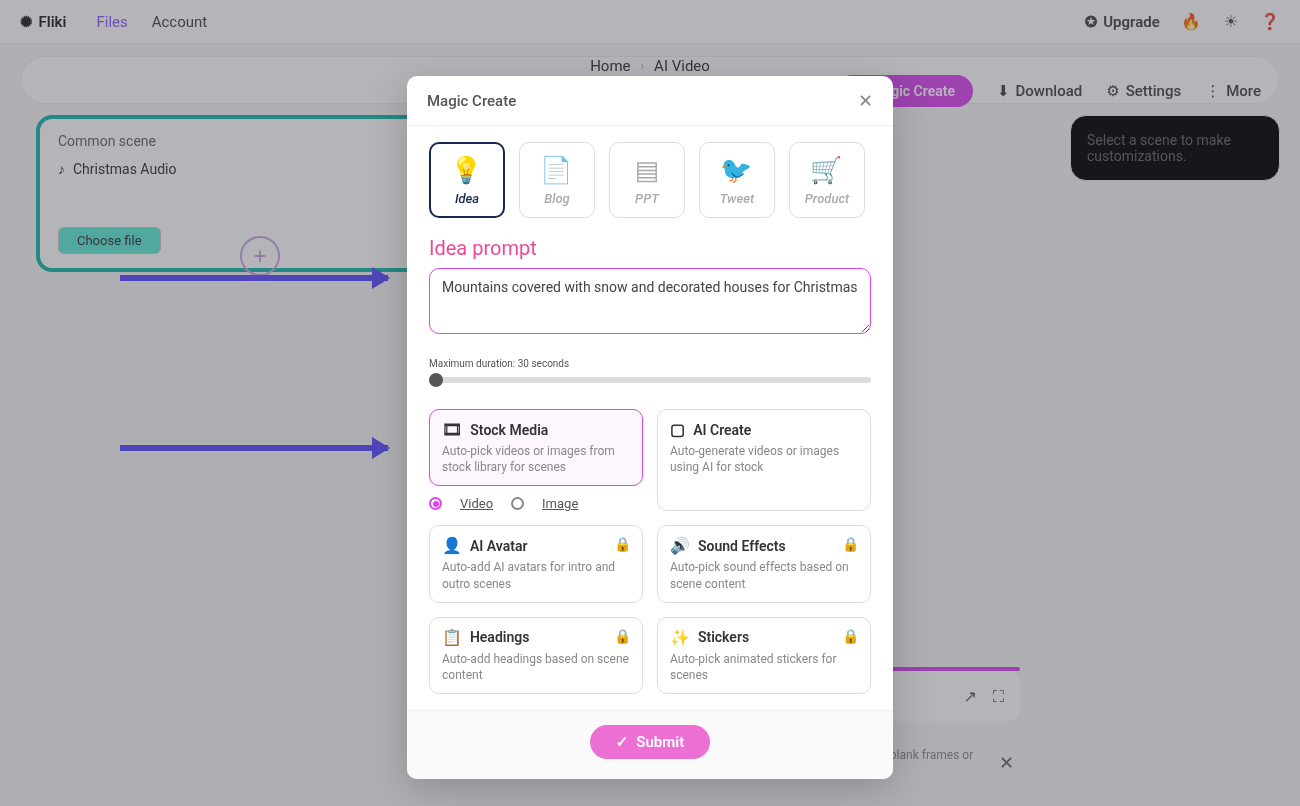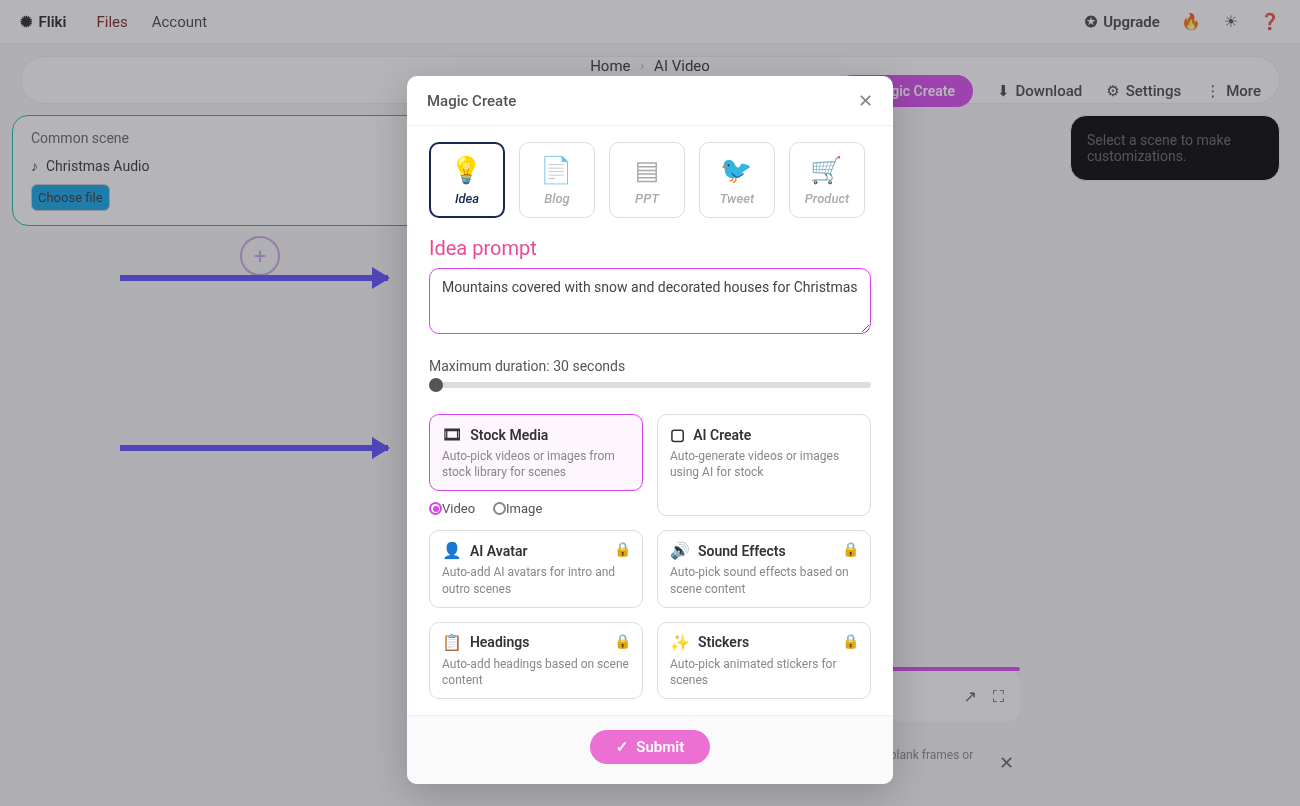--- a/index.html
+++ b/index.html
@@ -3,38 +3,38 @@
 <meta charset="utf-8">
 <style>
 * { box-sizing: border-box; margin: 0; padding: 0; font-family: -apple-system, BlinkMacSystemFont, 'Segoe UI', Roboto, sans-serif; }
 body { background: #f5f5f7; width: 1300px; height: 806px; position: relative; overflow: hidden; }
 
 
 .topbar { display: flex; align-items: center; height: 44px; padding: 0 20px; background: #fff; border-bottom: 1px solid #eee; }
 .topbar .logo { display: flex; align-items: center; gap: 6px; font-weight: 600; font-size: 15px; color: #222; }
 .topbar .nav { display: flex; gap: 24px; margin-left: 30px; }
 .topbar .nav a { color: #888; text-decoration: none; font-size: 15px; }
-.topbar .nav a.active { color: #7f1d1d; }
+.topbar .nav a.active { color: #8b5cf6; }
 .topbar .right { margin-left: auto; display: flex; align-items: center; gap: 22px; }
 .topbar .right .upgrade { color: #444; font-weight: 600; font-size: 15px; display: flex; align-items: center; gap: 6px; }
 .topbar .icon-btn { color: #555; cursor: pointer; }
 
 
 .toolbar { display: flex; align-items: center; margin: 12px 20px 0; height: 48px; background: #fff; border-radius: 24px; padding: 0 18px; border: 1px solid #eee; flex-direction: column; }
 .breadcrumb { display: flex; align-items: center; gap: 10px; font-size: 15px; color: #333; }
 .breadcrumb .chev { color: #aaa; font-size: 12px; }
 .toolbar .actions { margin-left: auto; display: flex; align-items: center; gap: 24px; }
 .magic-btn { background: #d946ef; color: #fff; border: none; border-radius: 20px; padding: 8px 18px; font-size: 14px; font-weight: 600; display: flex; align-items: center; gap: 6px; }
 .toolbar .action { display: flex; align-items: center; gap: 6px; color: #444; font-size: 15px; font-weight: 500; cursor: pointer; }
 
 
-.left-panel { position: absolute; left: 12px; top: 115px; width: 480px; background: #fff; border-radius: 16px; border: 1px solid #14b8a6; padding: 14px 18px; }
+.left-panel { position: absolute; left: 36px; top: 115px; width: 480px; background: #fff; border-radius: 16px; border: 4px solid #14b8a6; padding: 14px 18px; }
 .left-panel .title { font-size: 14px; color: #666; margin-bottom: 12px; }
 .left-panel .audio-row { display: flex; align-items: center; gap: 8px; color: #333; font-size: 14px; margin-bottom: 10px; }
-.choose-file { border: 1px solid #ccc; background: #0ea5e9; border-radius: 6px; padding: 5px 6px; font-size: 13px; color: #333; }
+.choose-file { border: 1px solid #ccc; background: #5eead4; border-radius: 6px; padding: 5px 18px; font-size: 13px; color: #333; margin-top: 40px; }
 
 
 .right-hint { position: absolute; right: 20px; top: 115px; width: 210px; background: #000000; border-radius: 16px; border: 1px solid #eee; padding: 16px; font-size: 14px; color: #666; }
 
 
 .plus-circle { position: absolute; left: 240px; top: 236px; width: 40px; height: 40px; border: 2px solid #c9a8e0; border-radius: 50%; display: flex; align-items: center; justify-content: center; color: #c9a8e0; font-size: 22px; }
 
 
 .arrow { position: absolute; height: 6px; background: #5b4cff; }
 .arrow::after { content: ''; position: absolute; right: -2px; top: -8px; border-left: 18px solid #5b4cff; border-top: 11px solid transparent; border-bottom: 11px solid transparent; }
@@ -65,34 +65,34 @@
 
 .tab-row { display: flex; gap: 14px; margin-bottom: 18px; }
 .tab-card { width: 76px; height: 76px; border: 1.5px solid #ddd; border-radius: 10px; display: flex; flex-direction: column; align-items: center; justify-content: center; gap: 6px; color: #aaa; cursor: pointer; }
 .tab-card.active { border: 2px solid #152850; color: #152850; }
 .tab-card .ico { font-size: 26px; }
 .tab-card .lbl { font-size: 13px; font-weight: 500; font-style: italic; }
 
 .field-label { font-size: 20px; color: #ec4899; margin-bottom: 8px; }
 .prompt-box { width: 100%; min-height: 66px; border: 1.5px solid #d946ef; border-radius: 10px; padding: 10px 12px; font-size: 14px; color: #444; resize: vertical; outline: none; background: #fff; }
 
-.duration-label { font-size: 14px; color: #555; margin: 20px 0 8px; }
+.duration-label { font-size: 10px; color: #555; margin: 20px 0 8px; }
 .slider-track { width: 100%; height: 6px; background: #ddd; border-radius: 3px; position: relative; }
 .slider-thumb { position: absolute; left: 0; top: -4px; width: 14px; height: 14px; background: #555; border-radius: 50%; }
 
 .option-grid { display: grid; grid-template-columns: 1fr 1fr; gap: 14px; margin-top: 26px; }
 .opt-card { border: 1px solid #ddd; border-radius: 10px; padding: 10px 12px; position: relative; cursor: pointer; }
 .opt-card.selected { border-color: #d946ef; background: #fdf6fe; }
 .opt-card .hd { display: flex; align-items: center; gap: 8px; font-size: 14px; font-weight: 600; color: #333; }
 .opt-card .desc { font-size: 12px; color: #888; margin-top: 4px; line-height: 1.35; }
 .opt-card .lock { position: absolute; right: 10px; top: 10px; color: #bbb; font-size: 14px; }
 .opt-card .ico { font-size: 16px; }
 
 .radio-row { display: flex; gap: 18px; margin-top: 10px; font-size: 13px; color: #555; }
-.radio-row label { display: flex; align-items: center; gap: 0; cursor: pointer; }
+.radio-row label { display: flex; align-items: center; gap: 18px; cursor: pointer; text-decoration: underline; }
 .radio-dot { width: 13px; height: 13px; border: 2px solid #d946ef; border-radius: 50%; display: inline-flex; align-items: center; justify-content: center; }
 .radio-dot.on::after { content: ''; width: 6px; height: 6px; background: #d946ef; border-radius: 50%; }
 .radio-dot.off { border-color: #888; }
 
 .modal-foot { padding: 14px 22px 20px; display: flex; justify-content: center; border-top: 1px solid #f0f0f0; background: #fafafa; border-radius: 0 0 10px 10px; }
 .submit-btn { background: #ec6fd3; color: #fff; border: none; border-radius: 22px; padding: 8px 26px; font-size: 15px; font-weight: 600; display: flex; align-items: center; gap: 8px; cursor: pointer; }
 </style>
 </head>
 <body>
 

